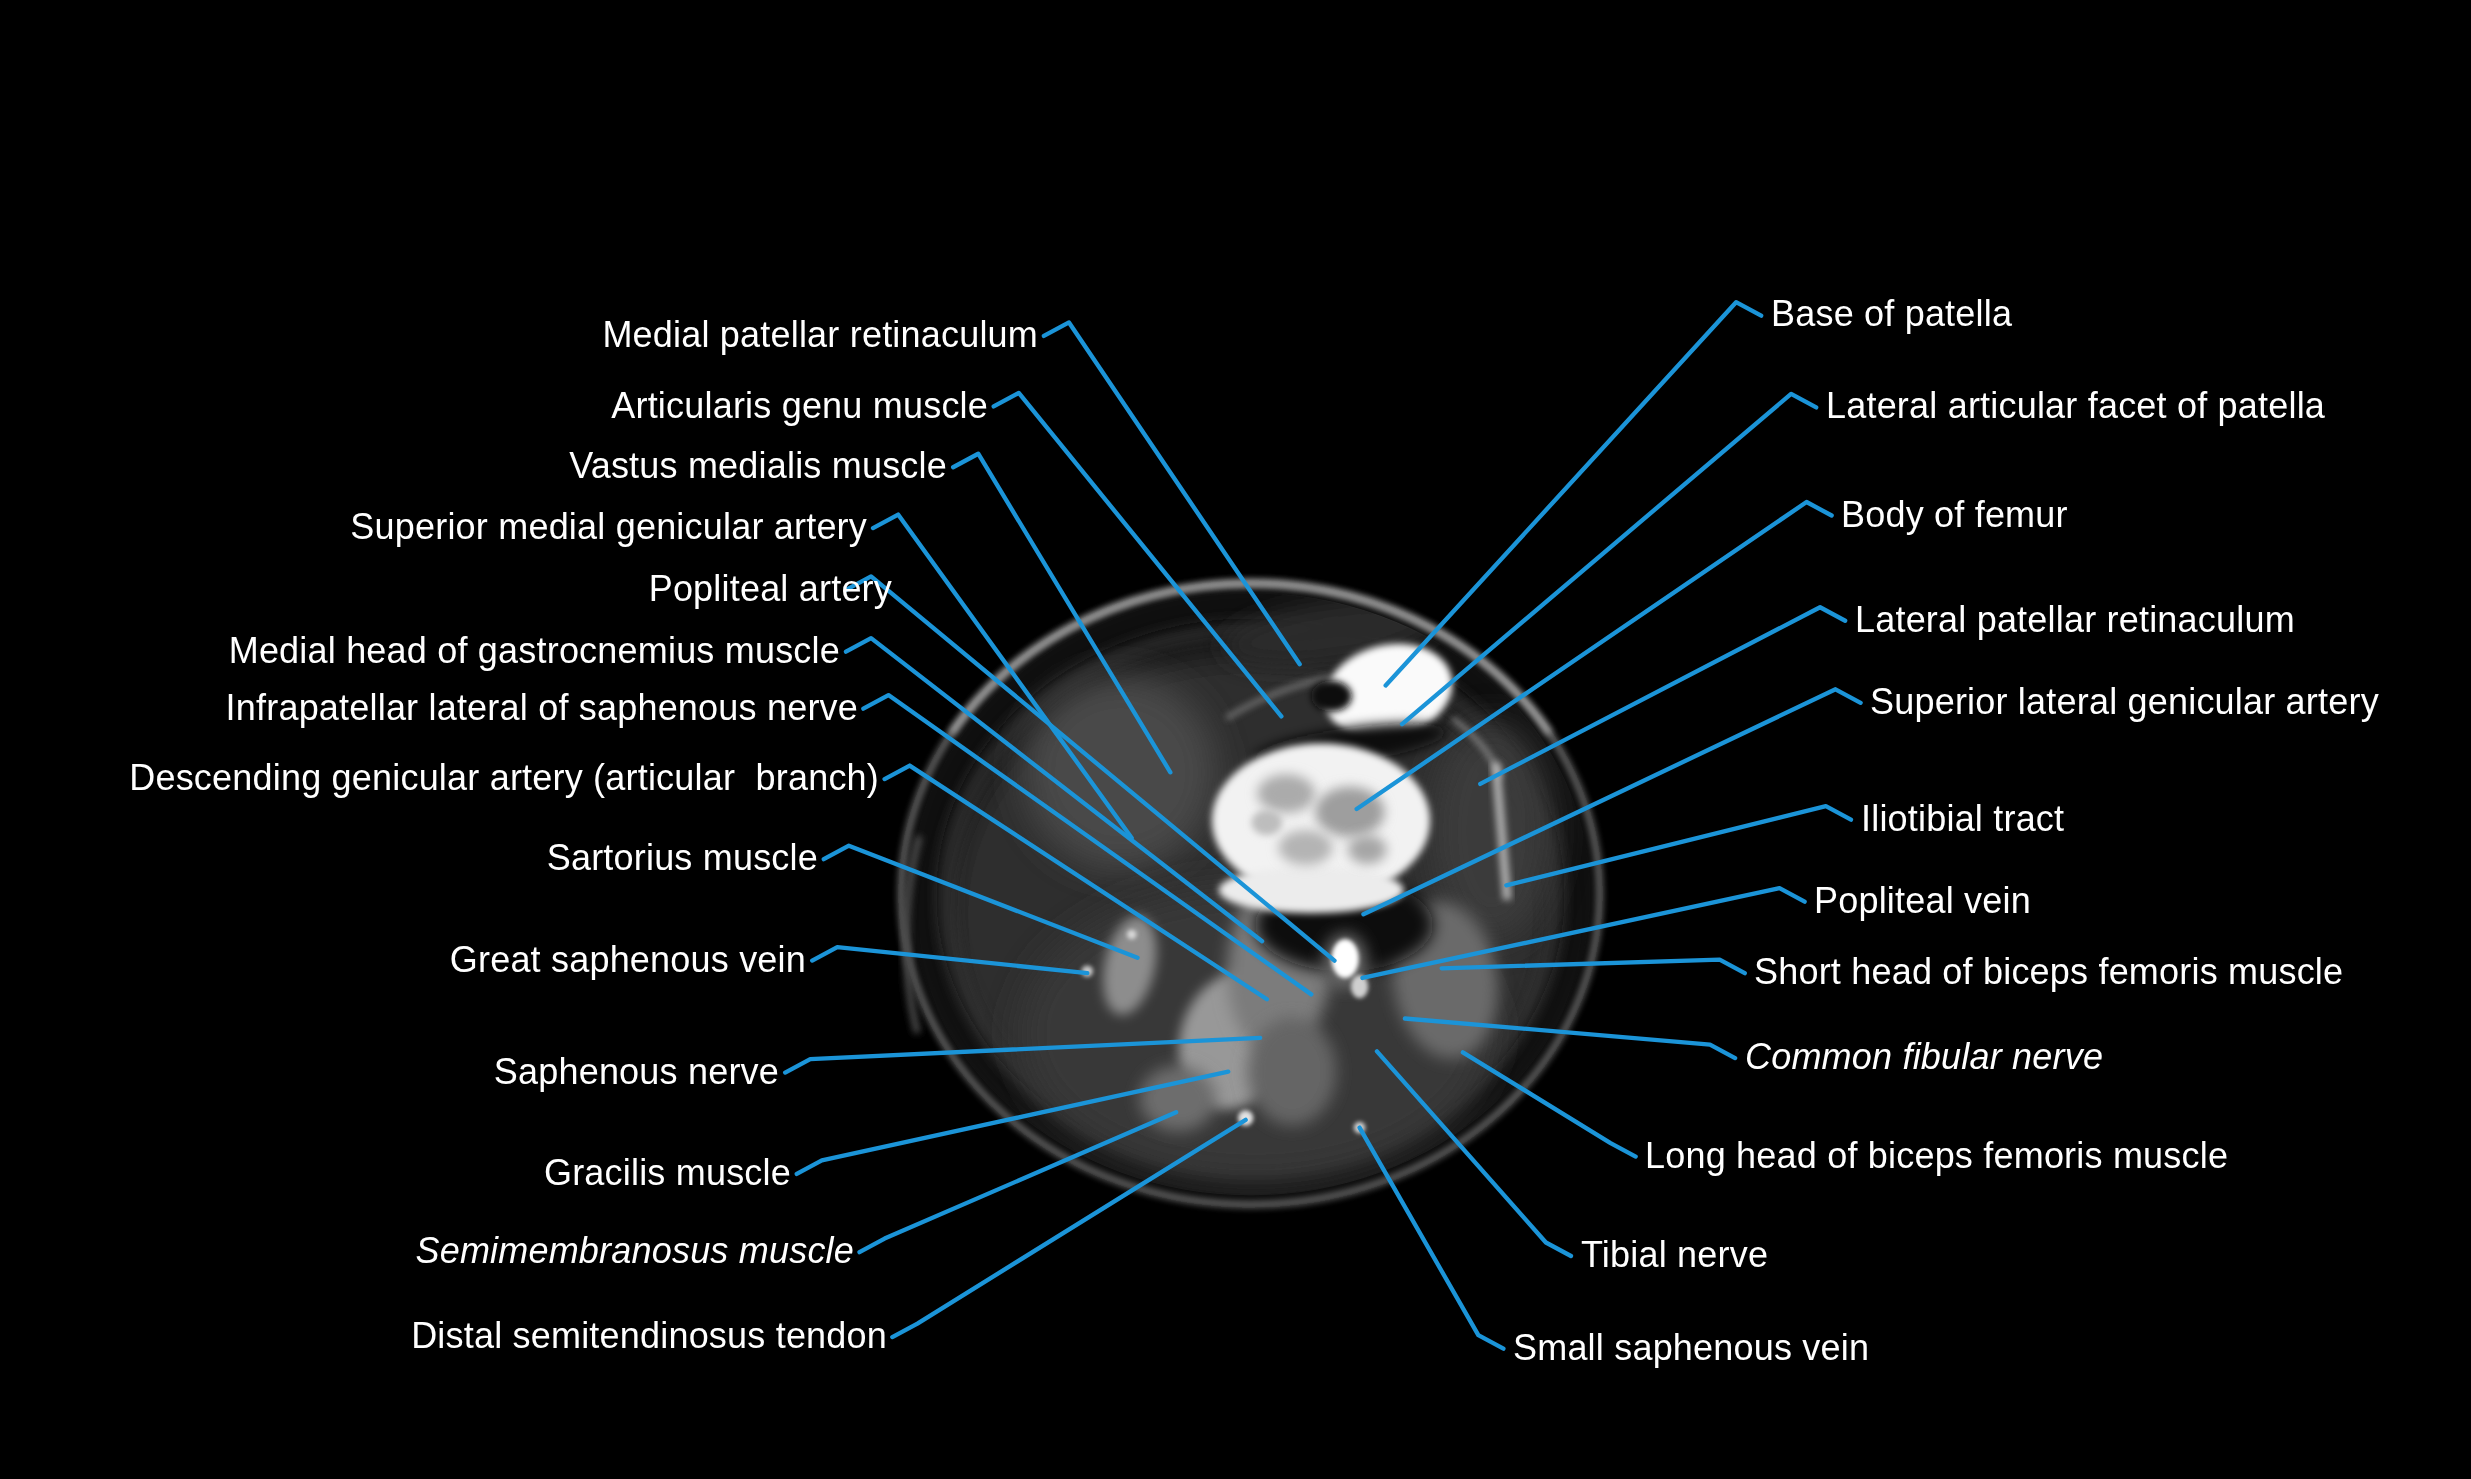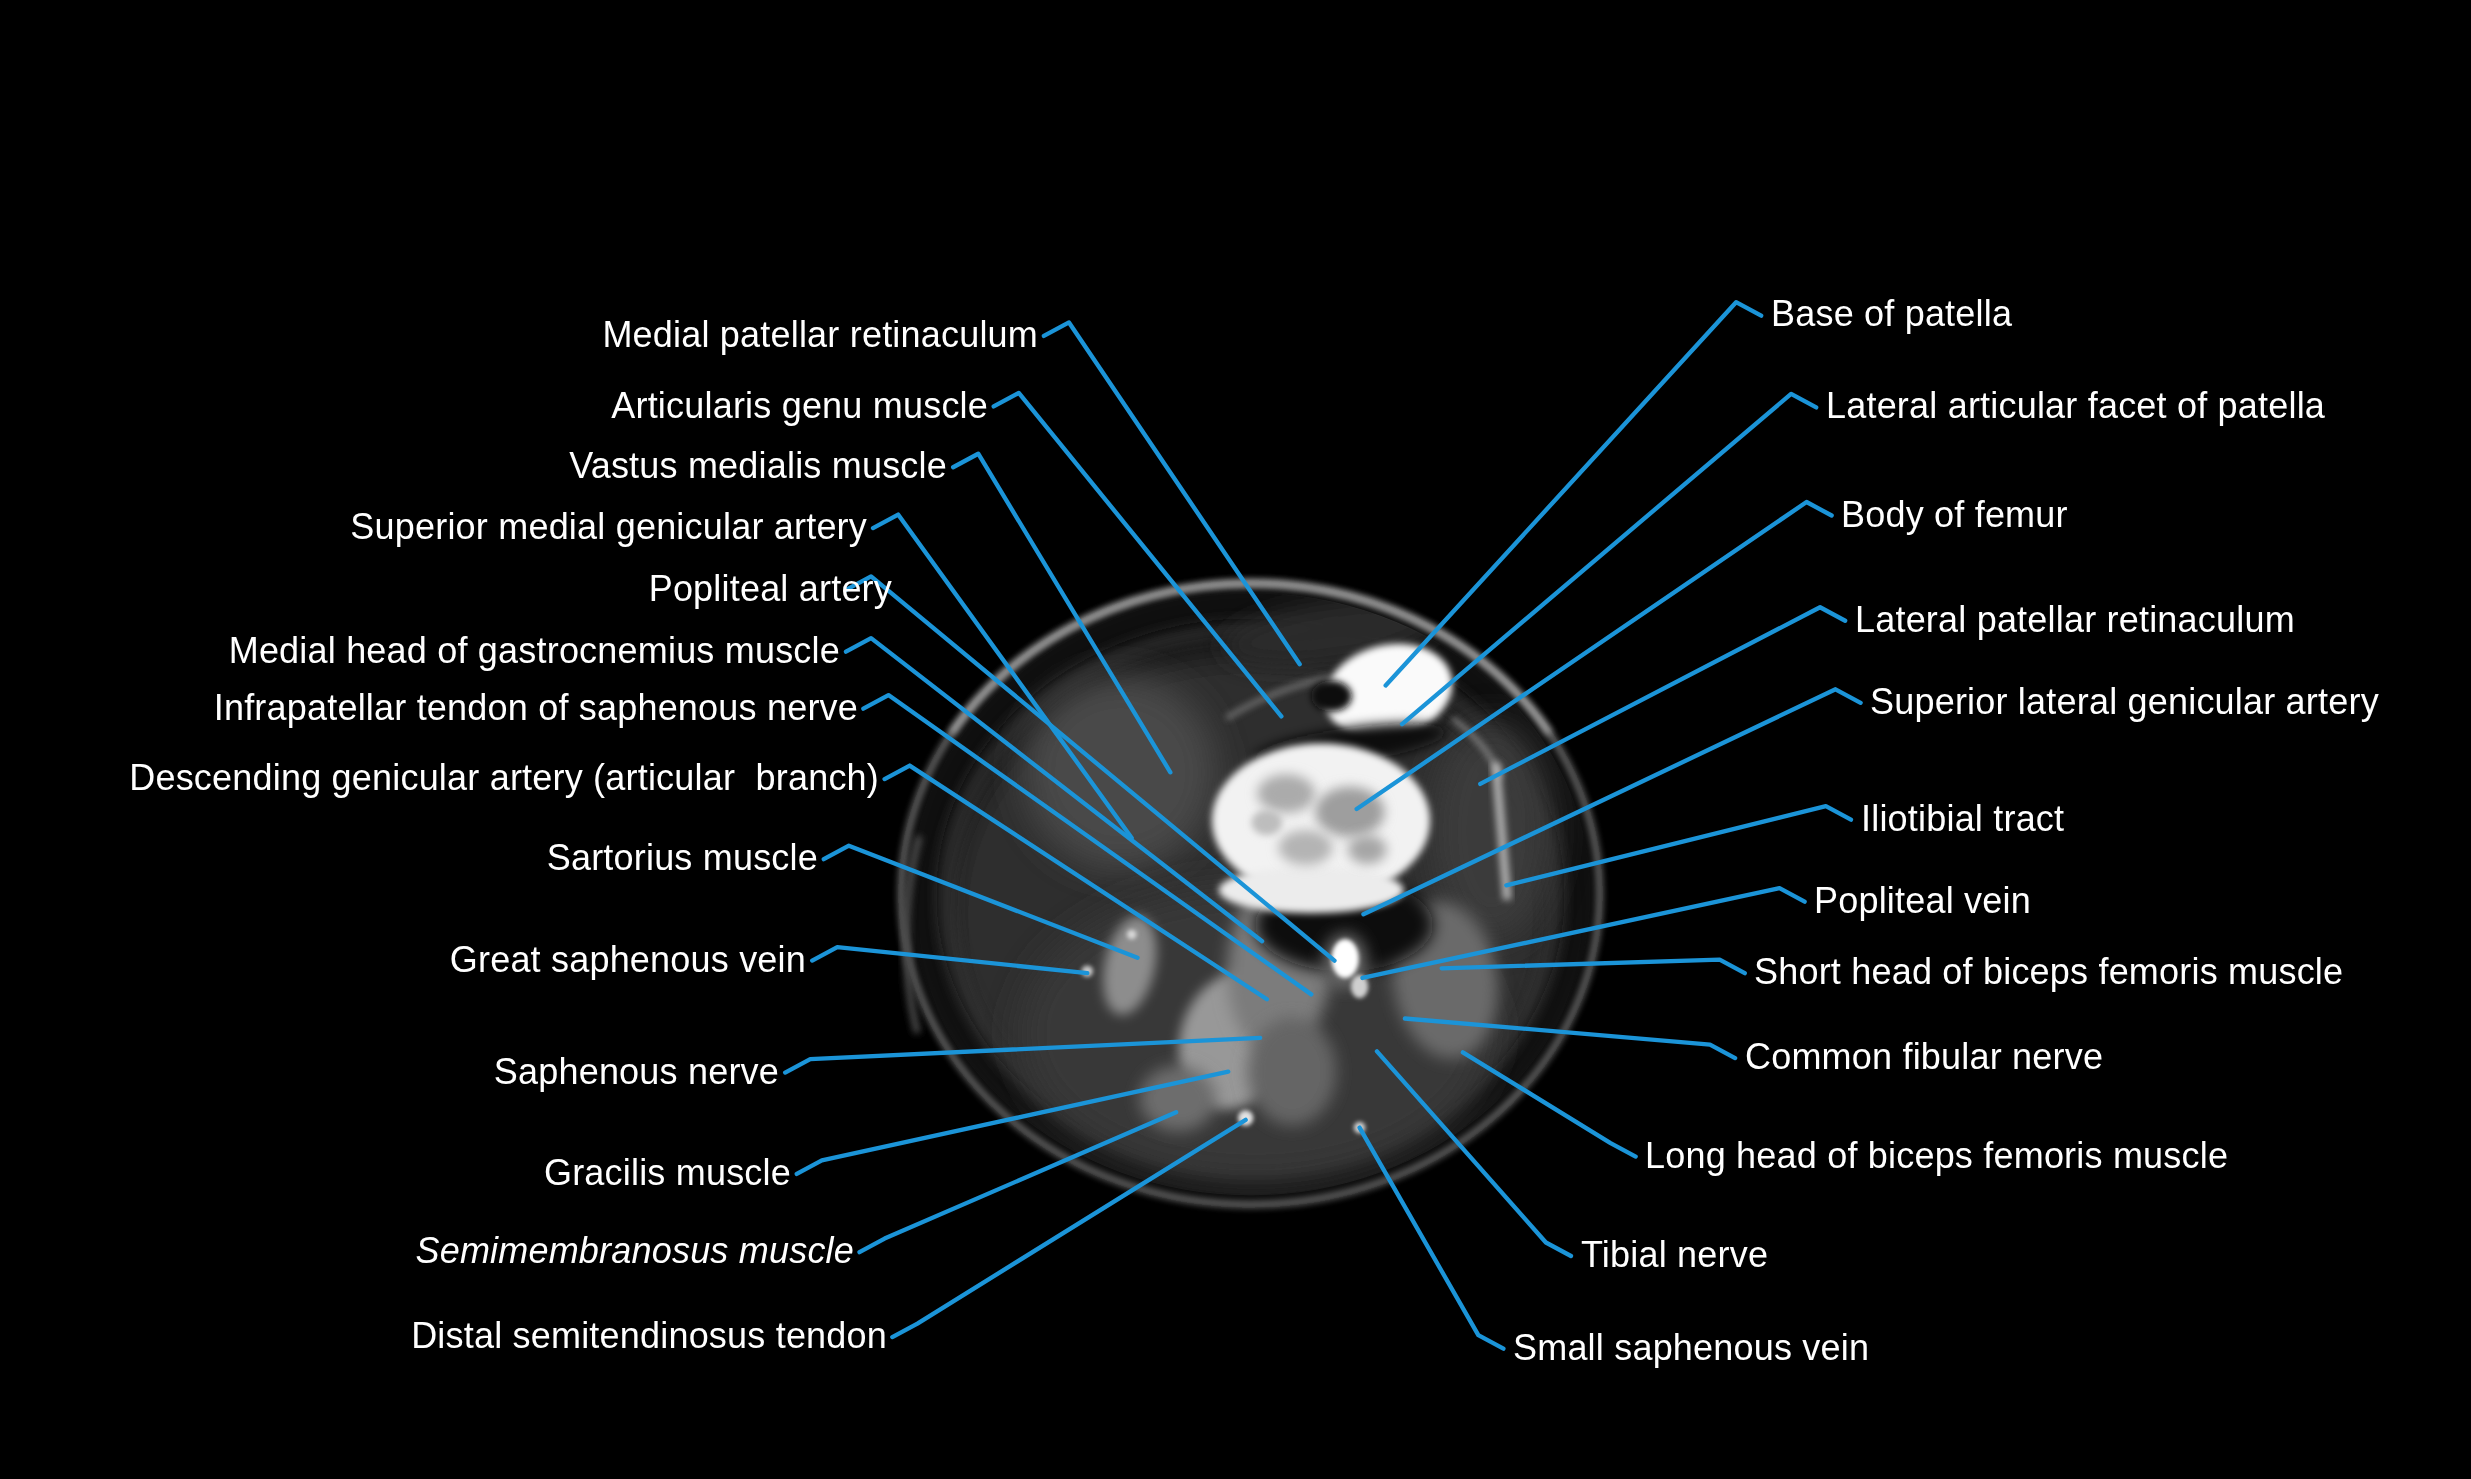--- a/index.html
+++ b/index.html
@@ -148,36 +148,36 @@
       </g>
   </svg>
 
   <div id="labels" style="color: rgb(255, 255, 255);">
       <div class="label left" style="right: 1434px; top: 335px;">Medial patellar retinaculum</div>
       <div class="label left" style="right: 1484px; top: 406px;">Articularis genu muscle</div>
       <div class="label left" style="right: 1525px; top: 466px;">Vastus medialis muscle</div>
       <div class="label left" style="right: 1605px; top: 527px;">Superior medial genicular artery</div>
       <div class="label left" style="right: 1580px; top: 589px;">Popliteal artery</div>
       <div class="label left" style="right: 1632px; top: 651px;">Medial head of gastrocnemius muscle</div>
-      <div class="label left" style="right: 1614px; top: 708px;">Infrapatellar tendon of saphenous nerve</div>
+      <div class="label left" style="right: 1614px; top: 708px;">Infrapatellar lateral of saphenous nerve</div>
       <div class="label left" style="right: 1593px; top: 778px;">Descending genicular artery (articular  branch)</div>
       <div class="label left" style="right: 1654px; top: 858px;">Sartorius muscle</div>
       <div class="label left" style="right: 1666px; top: 960px;">Great saphenous vein</div>
       <div class="label left" style="right: 1693px; top: 1072px;">Saphenous nerve</div>
       <div class="label left" style="right: 1681px; top: 1173px;">Gracilis muscle</div>
       <div class="label left" style="right: 1618px; top: 1251px; font-style: italic;">Semimembranosus muscle</div>
       <div class="label left" style="right: 1585px; top: 1336px;">Distal semitendinosus tendon</div>
       <div class="label right" style="left: 1771px; top: 314px;">Base of patella</div>
       <div class="label right" style="left: 1826px; top: 406px;">Lateral articular facet of patella</div>
       <div class="label right" style="left: 1841px; top: 515px;">Body of femur</div>
       <div class="label right" style="left: 1855px; top: 620px;">Lateral patellar retinaculum</div>
       <div class="label right" style="left: 1870px; top: 702px;">Superior lateral genicular artery</div>
       <div class="label right" style="left: 1861px; top: 819px;">Iliotibial tract</div>
       <div class="label right" style="left: 1814px; top: 901px;">Popliteal vein</div>
       <div class="label right" style="left: 1754px; top: 972px;">Short head of biceps femoris muscle</div>
-      <div class="label right" style="left: 1745px; top: 1057px;">Common fibular nerve</div>
+      <div class="label right" style="left: 1745px; top: 1057px; font-style: italic;">Common fibular nerve</div>
       <div class="label right" style="left: 1645px; top: 1156px;">Long head of biceps femoris muscle</div>
       <div class="label right" style="left: 1581px; top: 1255px;">Tibial nerve</div>
       <div class="label right" style="left: 1513px; top: 1348px;">Small saphenous vein</div>
     </div>
 
 </div>
 
 
 </body></html>

